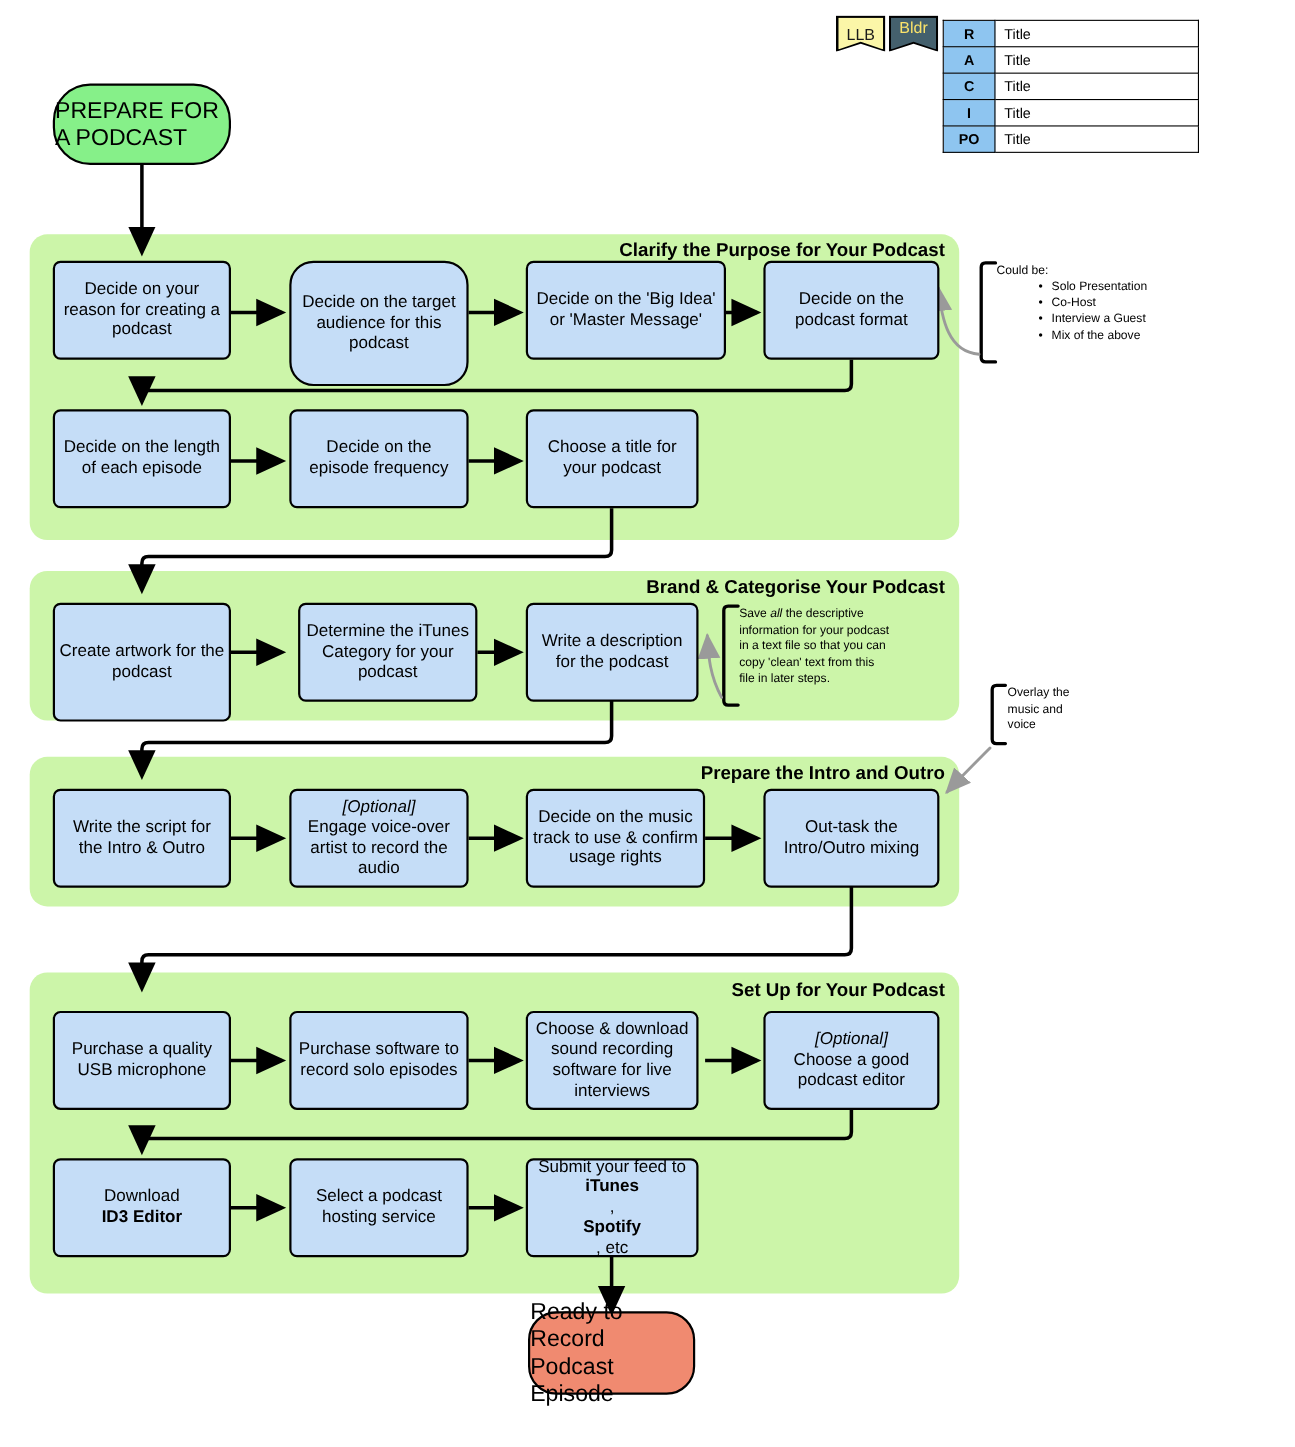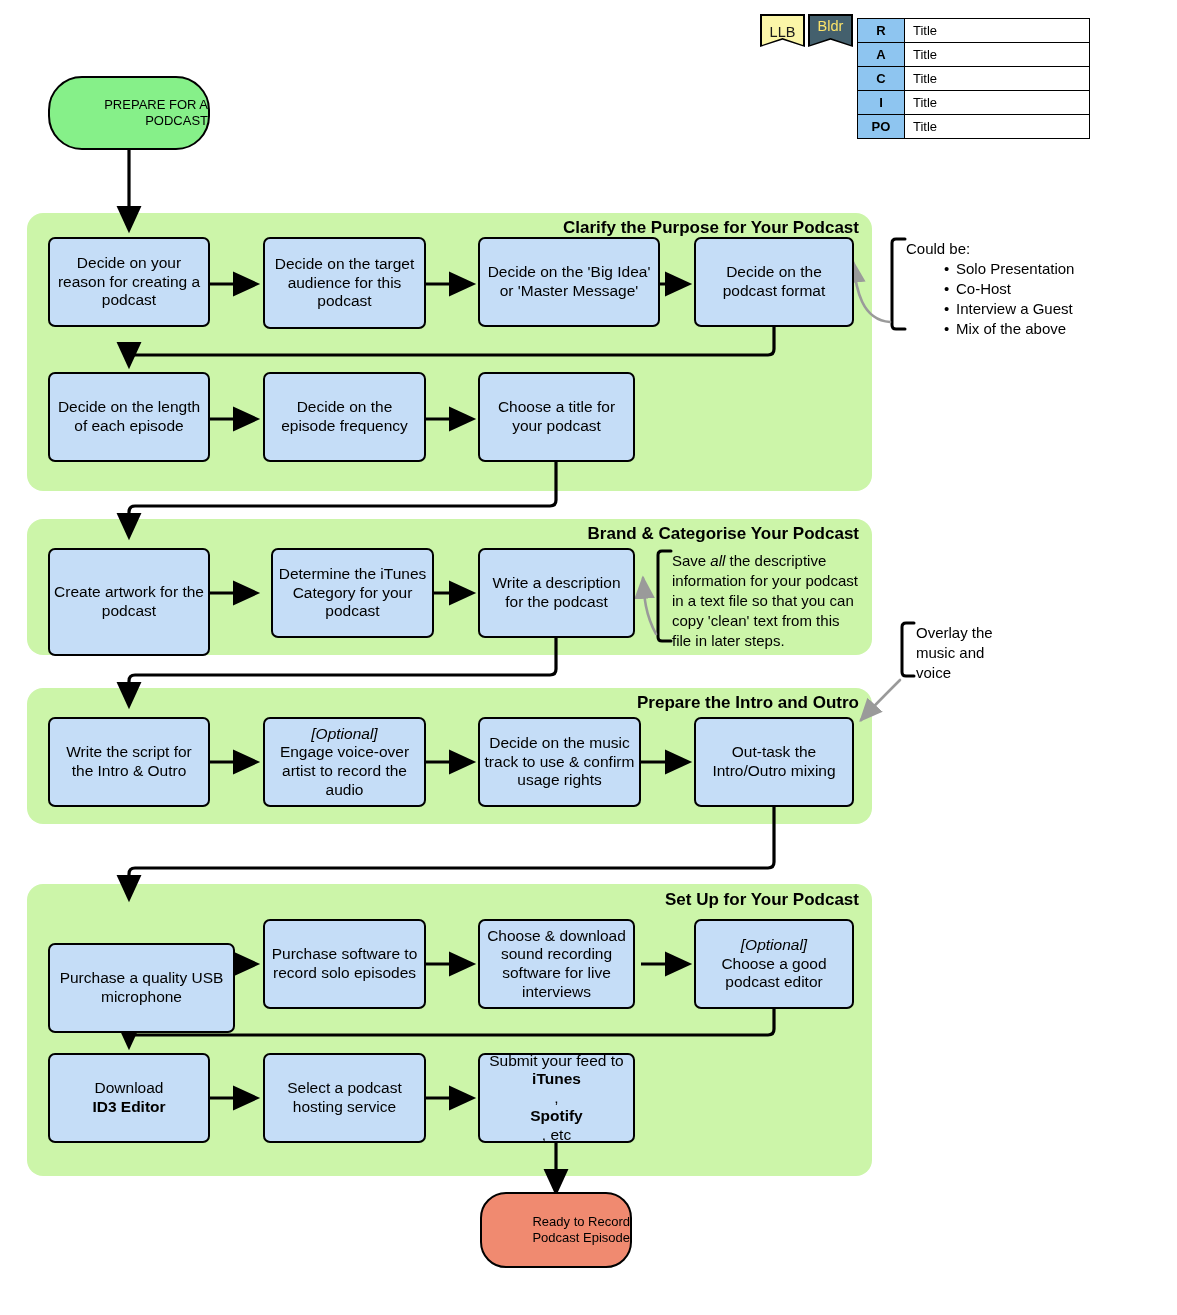--- a/index.html
+++ b/index.html
@@ -51,31 +51,31 @@
   .node b{font-weight:bold;}
 
   
   .term{
     position:absolute;
     border:2.5px solid #000;
     box-sizing:border-box;
     display:flex;
     align-items:center;
     justify-content:center;
-    text-align:right;
-    font-size:13px;
+    text-align:left;
+    font-size:21px;
     line-height:1.2;
   }
   .term.start{background:#86f089;border-radius:34px;}
   .term.end{background:#f08a70;border-radius:26px;}
 
   
   .note{
     position:absolute;
-    font-size:15px;
+    font-size:11px;
     line-height:1.33;
     white-space:nowrap;
   }
   .note ul{margin:0;padding:0 0 0 14px;list-style:none;}
   .note li{position:relative;margin-left:36px;}
   .note li::before{content:"\2022";position:absolute;left:-12px;top:0;}
   .note em{font-style:italic;}
   .tag-outer{
     position:absolute;
     -webkit-clip-path:polygon(0 0,100% 0,100% 100%,50% 78%,0 100%);
@@ -196,21 +196,21 @@
     <span>PREPARE FOR A PODCAST</span>
   </div>
 
   <div class="term end" style="left:480px;top:1192px;width:152px;height:76px;">
     <span>Ready to Record Podcast Episode</span>
   </div>
 
   <div class="node" style="left:48px;top:237px;width:162px;height:90px;">
     <span>Decide on your reason for creating a podcast</span>
   </div>
-  <div class="node" style="left:263px;top:237px;width:163px;height:92px;">
+  <div class="node" style="left:263px;top:237px;width:163px;height:114px;border-radius:22px;">
     <span>Decide on the target audience for this podcast</span>
   </div>
   <div class="node" style="left:478px;top:237px;width:182px;height:90px;">
     <span>Decide on the 'Big Idea' or 'Master Message'</span>
   </div>
   <div class="node" style="left:694px;top:237px;width:160px;height:90px;">
     <span>Decide on the podcast format</span>
   </div>
   <div class="node" style="left:48px;top:372px;width:162px;height:90px;">
     <span>Decide on the length of each episode</span>
@@ -241,21 +241,21 @@
       <span>Engage voice-over artist to record the audio</span>
     </span>
   </div>
   <div class="node" style="left:478px;top:717px;width:163px;height:90px;">
     <span>Decide on the music track to use &amp; confirm usage rights</span>
   </div>
   <div class="node" style="left:694px;top:717px;width:160px;height:90px;">
     <span>Out-task the Intro/Outro mixing</span>
   </div>
 
-  <div class="node" style="left:48px;top:919px;width:187px;height:90px;margin-top:24px;">
+  <div class="node" style="left:48px;top:919px;width:162px;height:90px;">
     <span>Purchase a quality USB microphone</span>
   </div>
   <div class="node" style="left:263px;top:919px;width:163px;height:90px;">
     <span>Purchase software to record solo episodes</span>
   </div>
   <div class="node" style="left:478px;top:919px;width:157px;height:90px;">
     <span>Choose &amp; download sound recording software for live interviews</span>
   </div>
   <div class="node" style="left:694px;top:919px;width:160px;height:90px;">
     <span>

